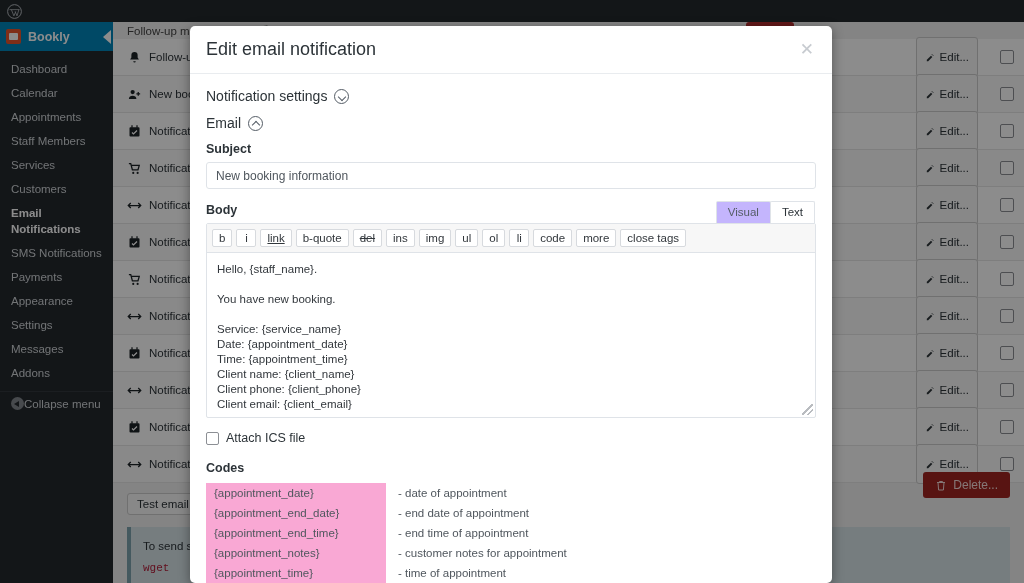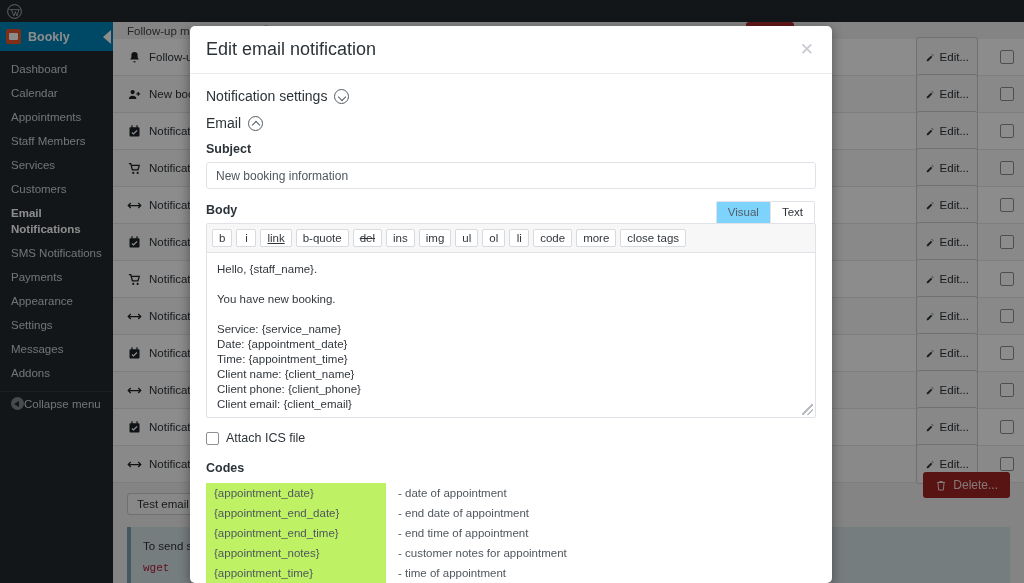--- a/index.html
+++ b/index.html
@@ -157,21 +157,21 @@
     width: 100%; height: 27px; border: 1px solid #dfe3e8; border-radius: 3px;
     padding: 0 9px; font-size: 12px; color: #50575e;
     font-family: "Liberation Sans", sans-serif; background: #fff;
   }
 
   .body-label { margin-top: 14px; }
   .editor { border: 1px solid #dfe3e8; border-radius: 2px; position: relative; }
   .ed-tabs { position: absolute; right: 0; top: -23px; display: flex; }
   .ed-tab {
     font-size: 11.5px; color: #555d66; padding: 4px 11px 5px 11px;
-    border: 1px solid #dfe3e8; border-bottom: none; background: #7dd3fc;
+    border: 1px solid #dfe3e8; border-bottom: none; background: #c4b5fd;
     border-radius: 2px 2px 0 0; margin-left: -1px;
   }
   .ed-tab.active { background: #fff; color: #2c3338; }
   .qt {
     background: #f7f7f7; border-bottom: 1px solid #dfe3e8;
     padding: 5px 5px; display: flex; gap: 4px; flex-wrap: wrap;
   }
   .qt button {
     background: #fff; border: 1px solid #d7dade; border-radius: 2px;
     font-size: 11.5px; color: #32373c; padding: 2px 6px; min-width: 20px;
@@ -189,21 +189,21 @@
     background:
       linear-gradient(135deg, transparent 0 45%, #b9bcc0 45% 55%, transparent 55% 100%),
       linear-gradient(135deg, transparent 0 70%, #b9bcc0 70% 80%, transparent 80% 100%);
   }
   .ics-row { display: flex; align-items: center; gap: 7px; margin-top: 13px; }
   .ics-cb { width: 13px; height: 13px; border: 1px solid #8c8f94; background: #fff; border-radius: 2px; flex: none; }
   .ics-txt { font-size: 12.5px; color: #2c3338; }
   .codes-h { font-size: 12.5px; font-weight: bold; color: #2c3338; margin-top: 16px; margin-bottom: 8px; }
   .codes-tbl { width: 100%; border-collapse: collapse; }
   .codes-tbl td { font-size: 11.5px; color: #50575e; padding: 3px 0 3px 8px; line-height: 14px; }
-  .codes-tbl td.code-c { background: #bef264; width: 180px; }
+  .codes-tbl td.code-c { background: #f9a8d4; width: 180px; }
   .codes-tbl td.desc-c { padding-left: 12px; }
 </style>
 </head>
 <body>
 
 <div class="screen">
 
   <div class="adminbar">
     <div class="ab-item">
       <svg class="wp-logo" viewBox="0 0 24 24">

